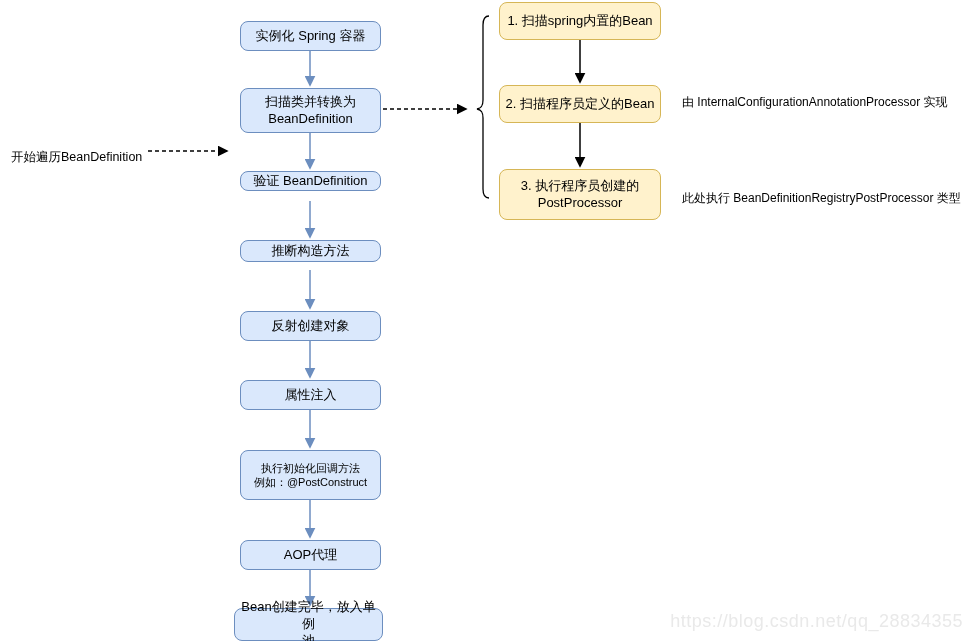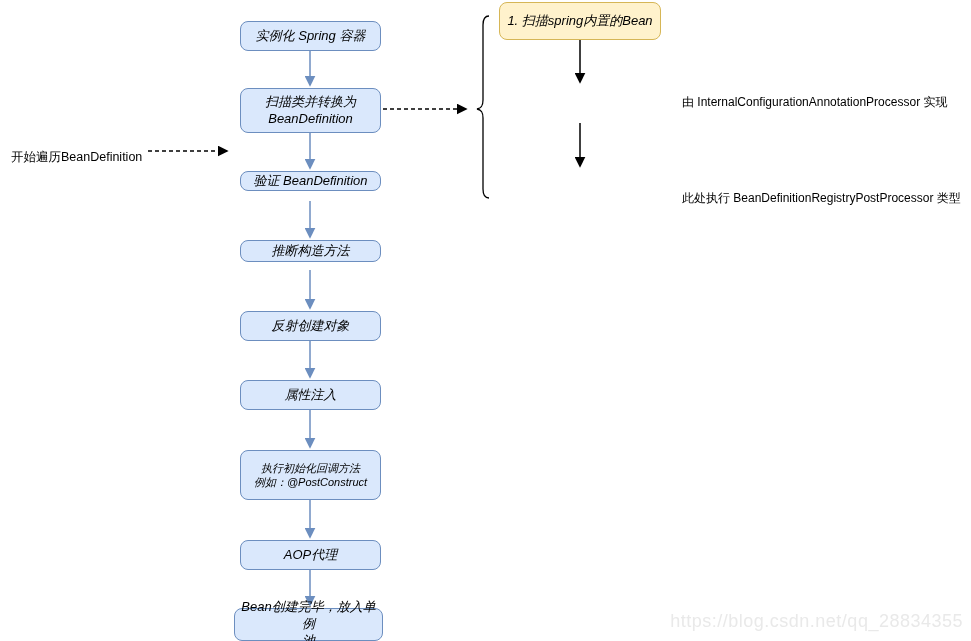--- a/index.html
+++ b/index.html
@@ -23,21 +23,20 @@
     display: flex;
     align-items: center;
     justify-content: center;
     text-align: center;
     border-radius: 8px;
     font-size: 13px;
     line-height: 1.3;
     color: #000000;
     padding: 2px 3px;
     white-space: pre-line;
-    font-style: italic;
   }
   .node.blue {
     background: var(--main-node-fill, #dae8fc);
     border: 1px solid var(--main-node-border, #6c8ebf);
   }
   .node.yellow {
     background: var(--scan-node-fill, #fff2cc);
     border: 1px solid var(--scan-node-border, #d6b656);
   }
   .node.small { font-size: 11px; }
@@ -113,21 +112,24 @@
   <div class="node blue small" style="left:240px;top:450px;width:141px;height:50px">执行初始化回调方法
 例如：@PostConstruct</div>
 
   <div class="node blue" style="left:234px;top:608px;width:149px;height:33px">Bean创建完毕，放入单例
 池</div>
 
   <div class="node blue" style="left:240px;top:540px;width:141px;height:30px">AOP代理</div>
 
   <div class="node yellow" style="left:499px;top:2px;width:162px;height:38px">1. 扫描spring内置的Bean</div>
 
+  <div class="node yellow" style="left:499px;top:85px;width:162px;height:38px">2. 扫描程序员定义的Bean</div>
 
+  <div class="node yellow" style="left:499px;top:169px;width:162px;height:51px">3. 执行程序员创建的
+PostProcessor</div>
 
   <div class="note left-note" style="left:11px;top:149px">开始遍历BeanDefinition</div>
 
   <div class="note" style="left:682px;top:94px">由 InternalConfigurationAnnotationProcessor 实现</div>
 
   <div class="note" style="left:682px;top:190px">此处执行 BeanDefinitionRegistryPostProcessor 类型</div>
 
   <div class="watermark">https://blog.csdn.net/qq_28834355</div>
 
 </div>

